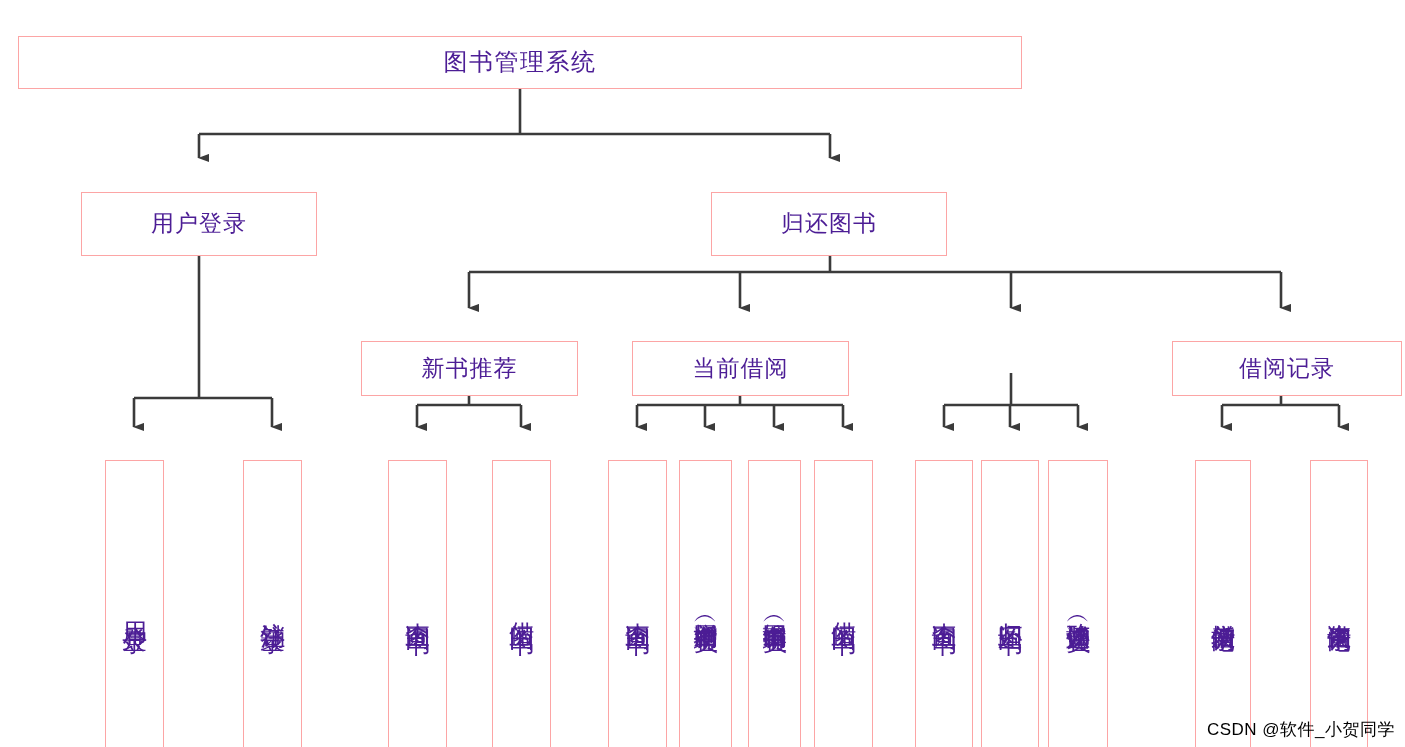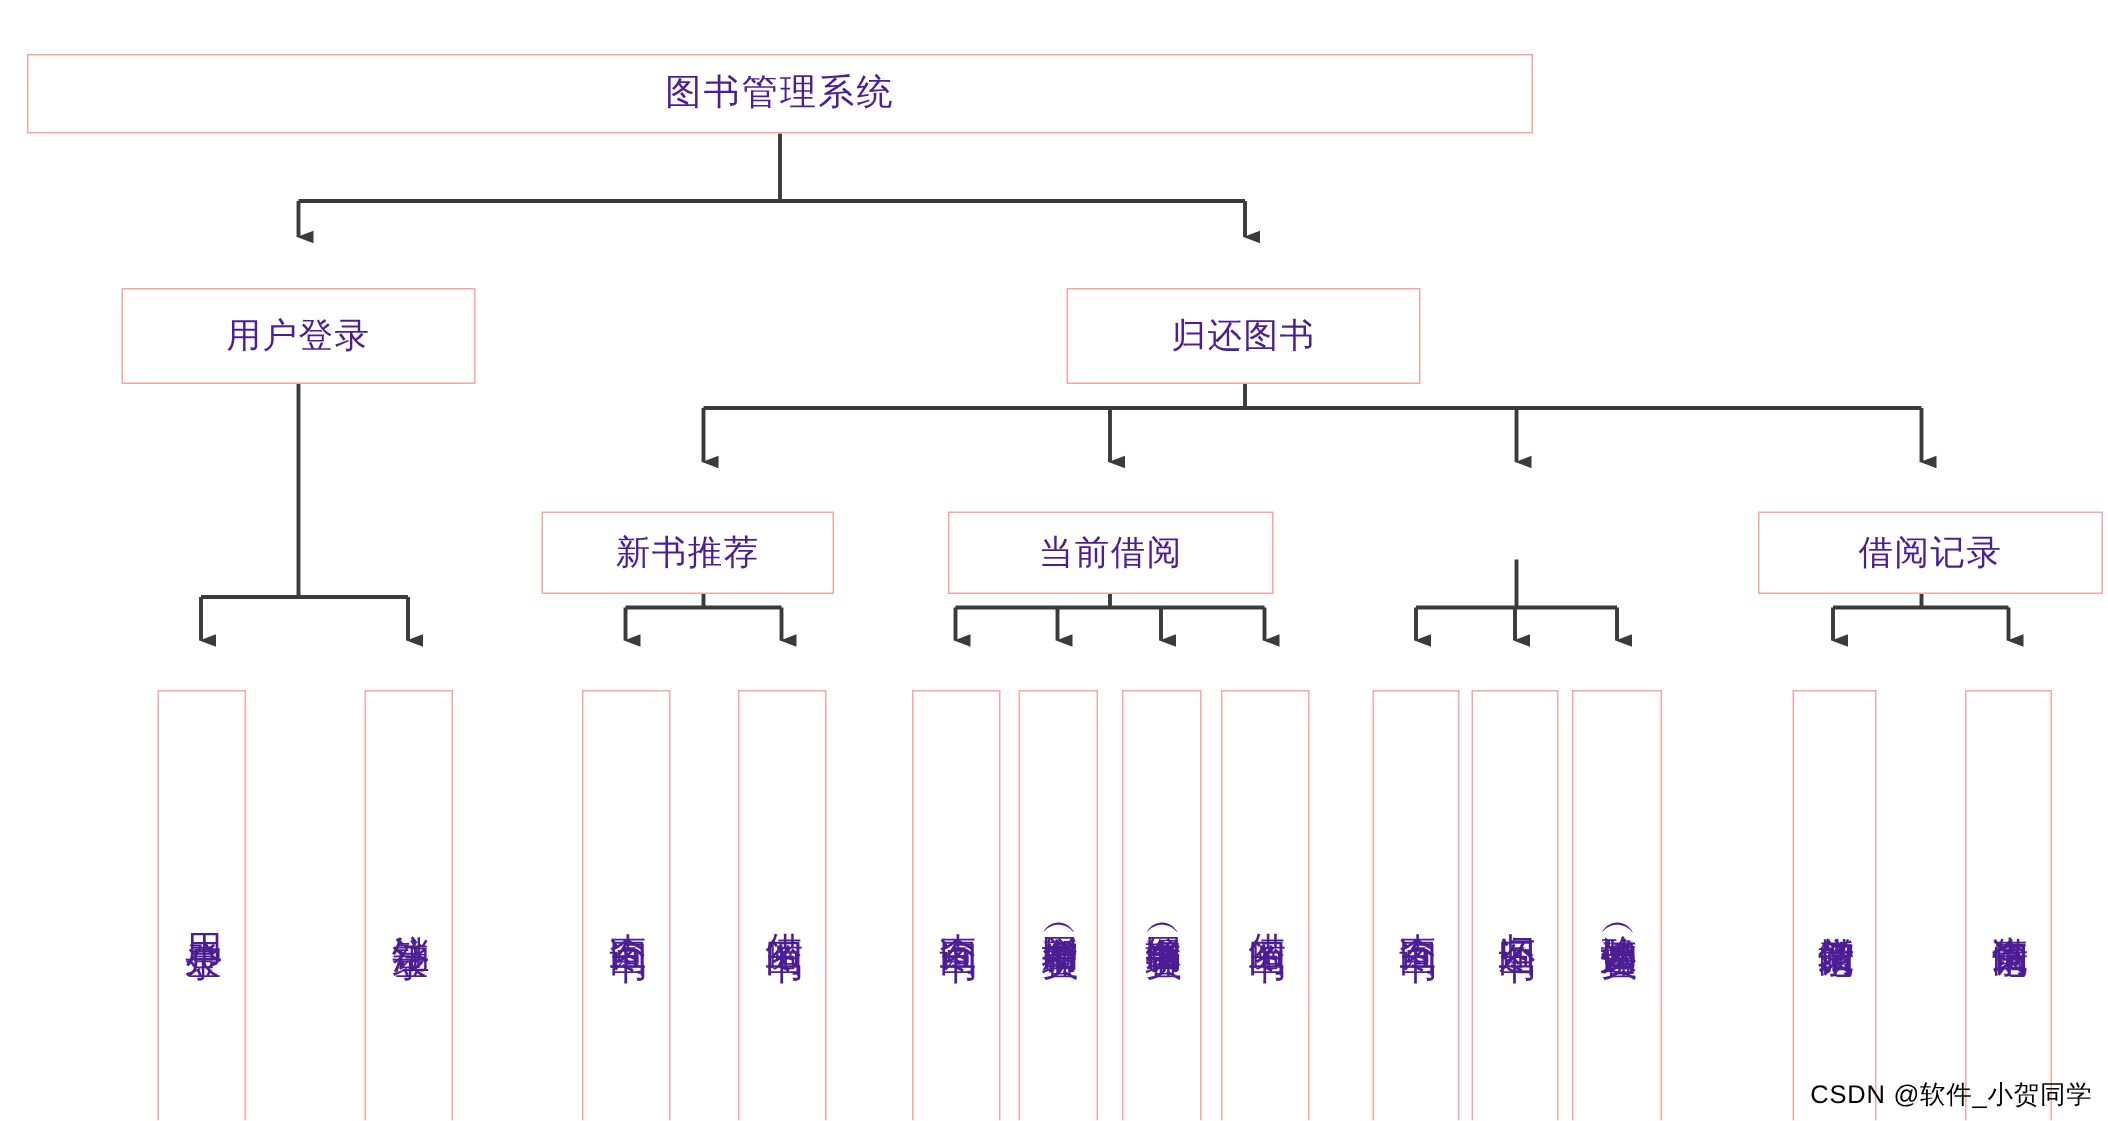--- a/index.html
+++ b/index.html
@@ -139,21 +139,21 @@
     <span class="label">图书管理系统</span>
   </div>
 
   <div class="node horiz" style="left:81px; top:169px; width:236px; height:64px;">
     <span class="label">用户登录</span>
   </div>
   <div class="node horiz" style="left:711px; top:169px; width:236px; height:64px;">
     <span class="label">归还图书</span>
   </div>
 
-  <div class="node horiz" style="left:361px; top:318px; width:195px; height:55px;">
+  <div class="node horiz" style="left:361px; top:318px; width:217px; height:55px;">
     <span class="label">新书推荐</span>
   </div>
   <div class="node horiz" style="left:632px; top:318px; width:217px; height:55px;">
     <span class="label">当前借阅</span>
   </div>
   <div class="node horiz" style="left:1172px; top:318px; width:230px; height:55px;">
     <span class="label">借阅记录</span>
   </div>
 
   <div class="node vert" style="left:105px; top:437px; width:59px; height:296px;">

